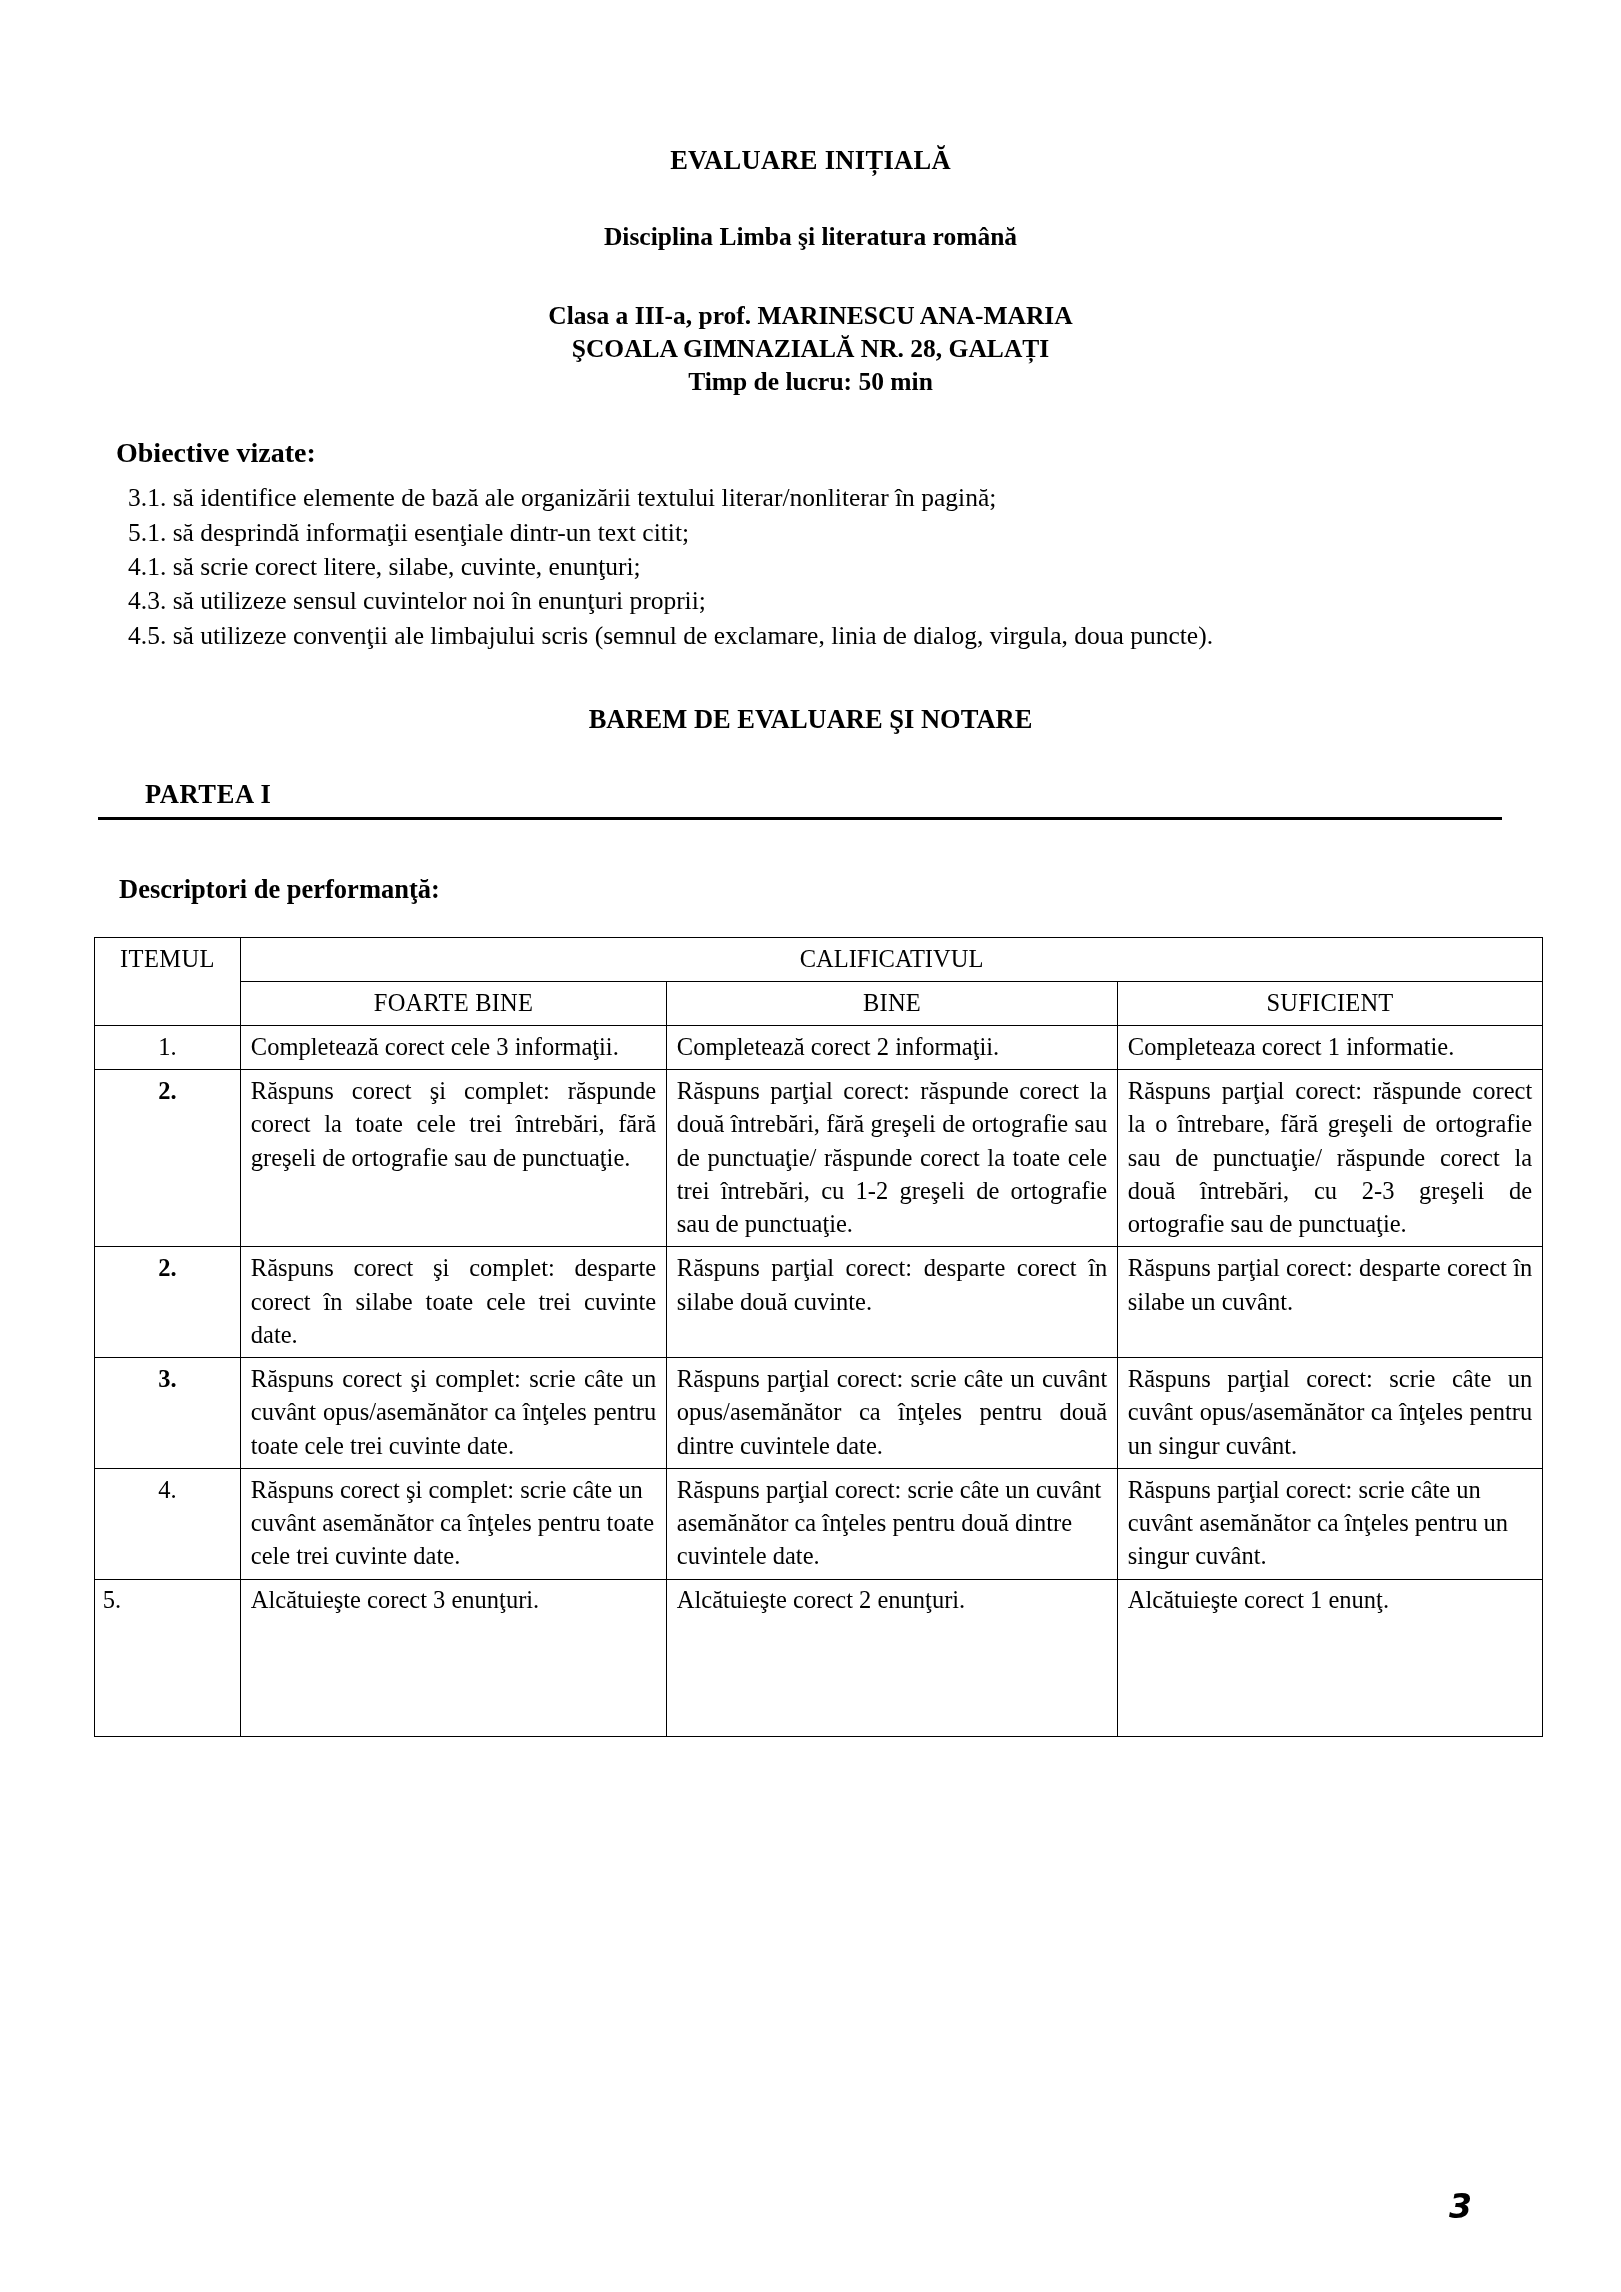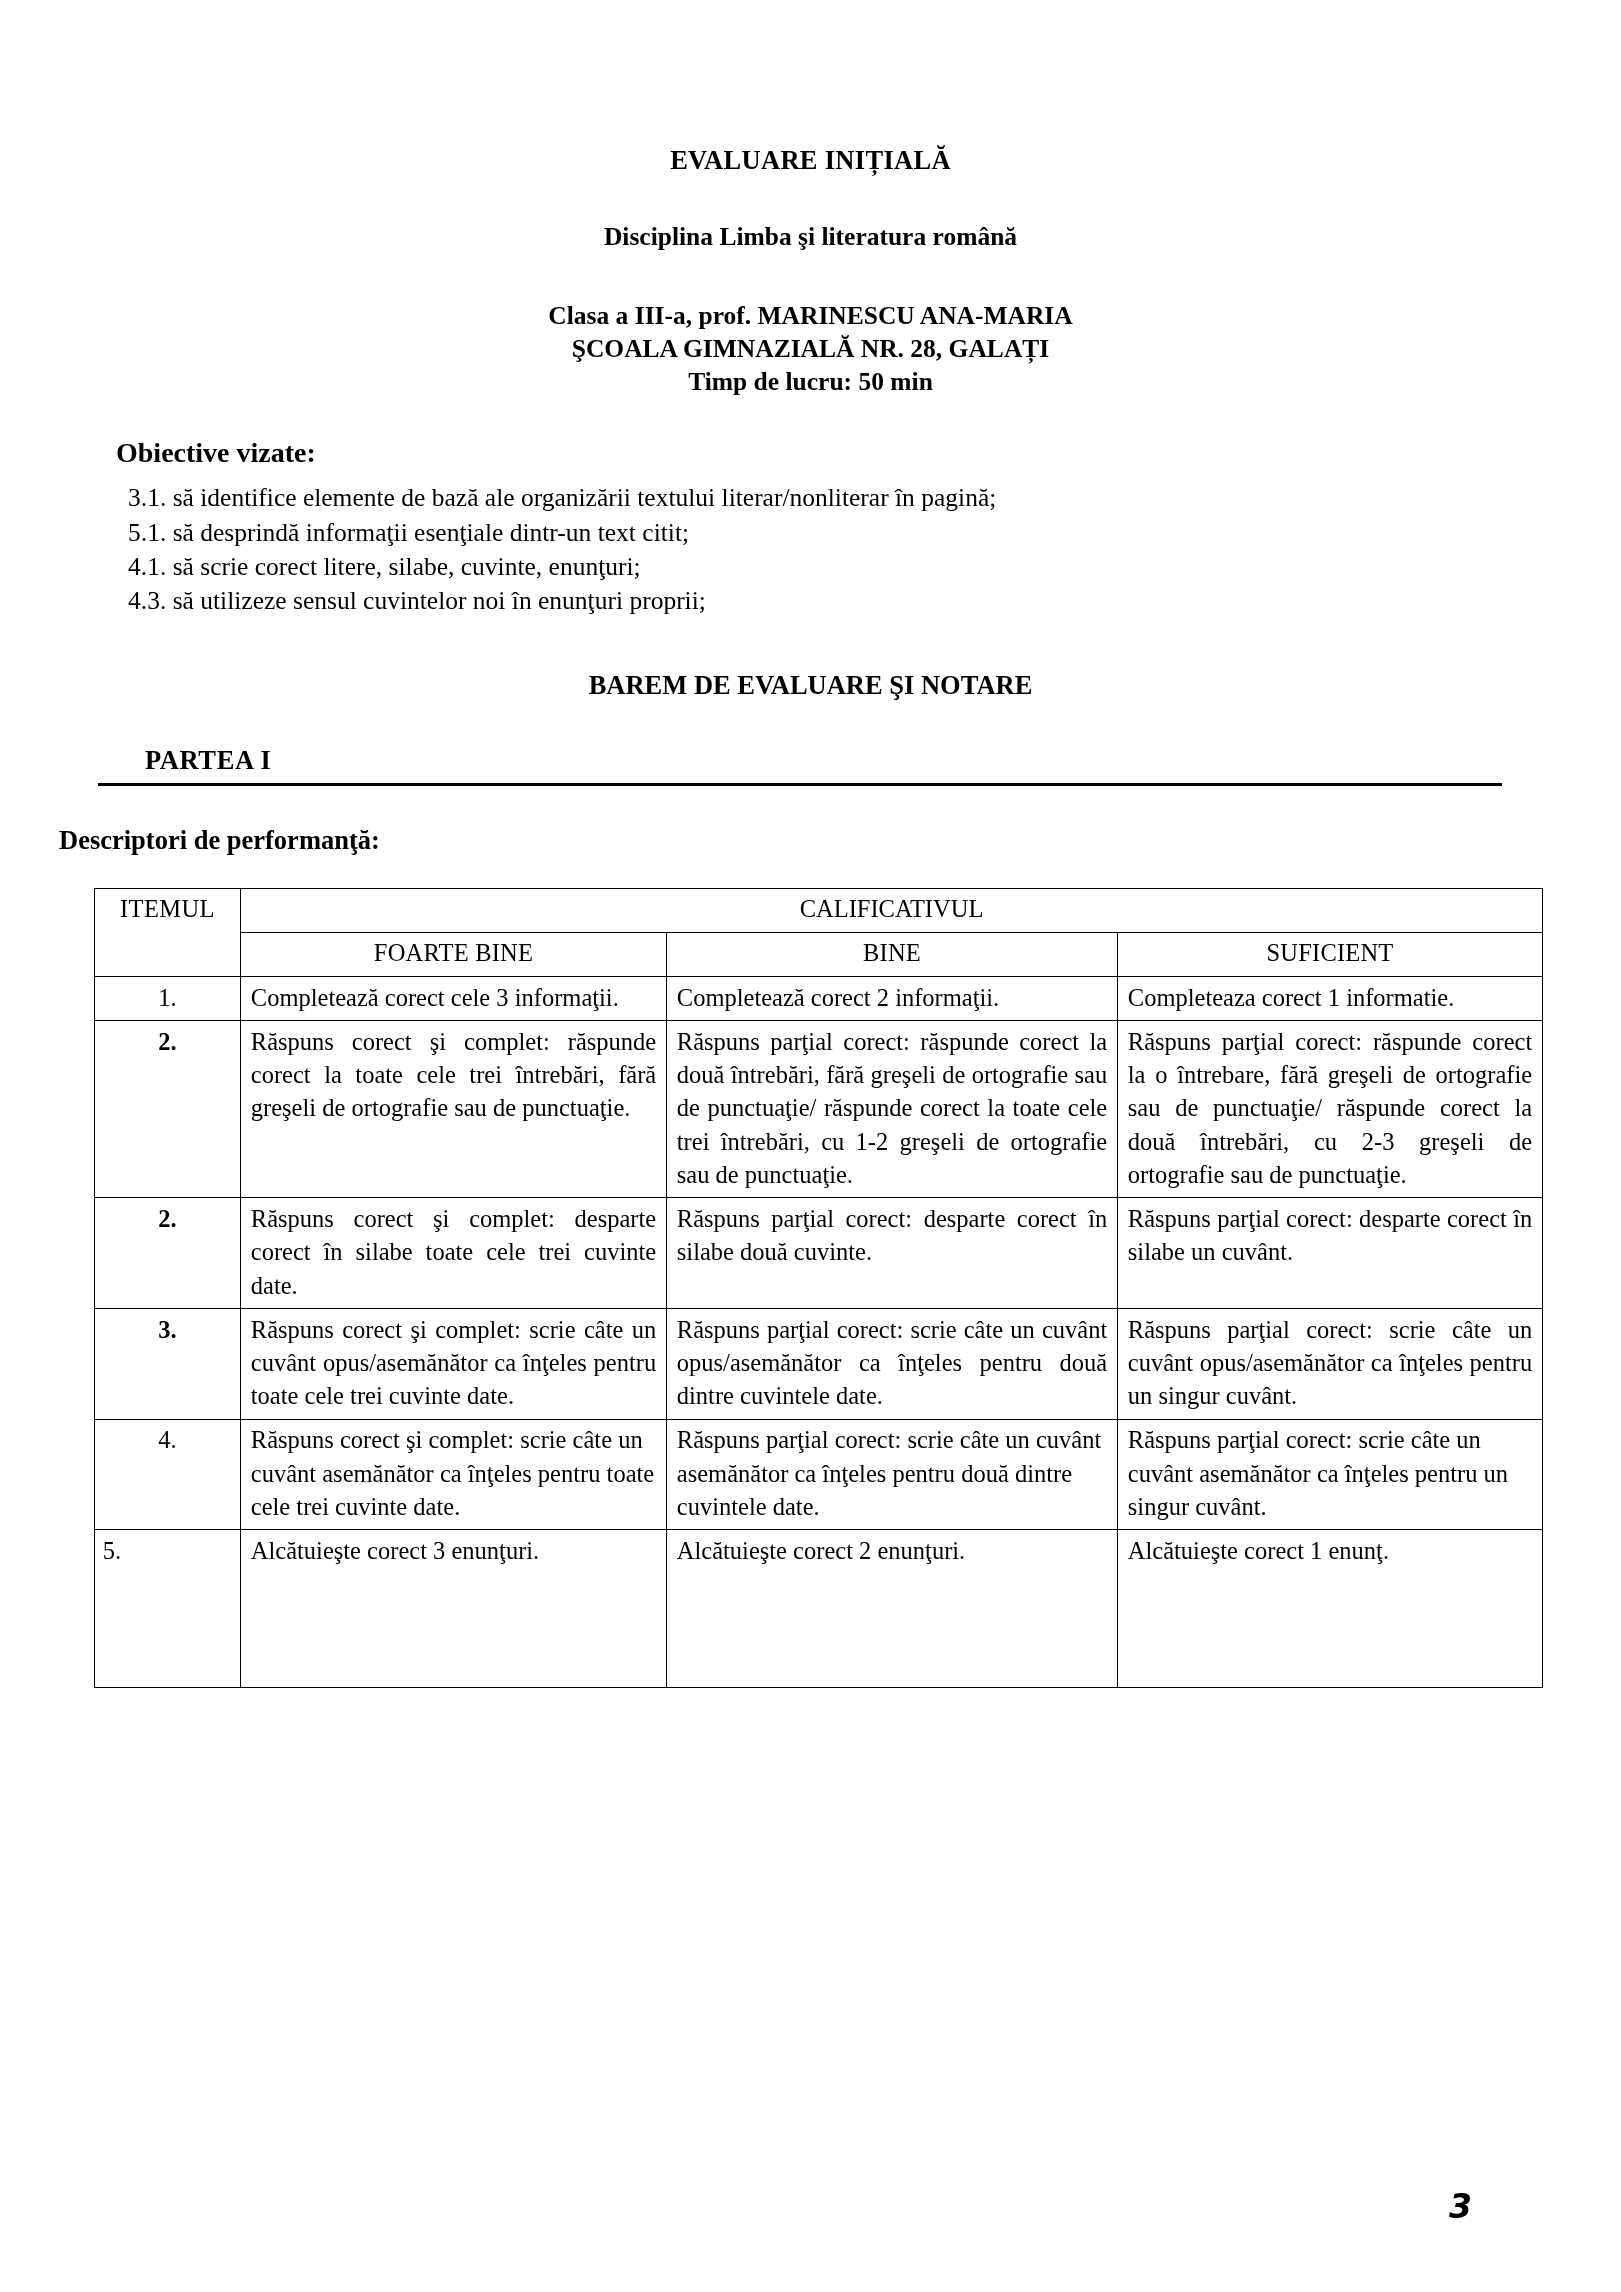--- a/index.html
+++ b/index.html
@@ -99,22 +99,22 @@
   .partea-rule {
     margin-top: 6.9px;
     margin-left: -47px;
     margin-right: 0px;
     border: 0;
     border-top: 3.9px solid #000;
     height: 0;
   }
 
   .descriptori {
-    margin-top: 39px;
-    padding-left: 59px;
+    margin-top: 54px;
+    padding-left: 119px;
     font-size: 26.5px;
     font-weight: bold;
   }
 
   
   .table-wrap {
     margin-top: 32px;
     padding-left: 94px;
     padding-right: 78px;
   }
@@ -195,20 +195,21 @@
     </div>
   </div>
 
   <div class="objectives">
     <div class="objectives-title">Obiective vizate:</div>
     <ul class="objectives-list">
       <li>3.1. să identifice elemente de bază ale organizării textului literar/nonliterar în pagină;</li>
       <li>5.1. să desprindă informaţii esenţiale dintr-un text citit;</li>
       <li>4.1. să scrie corect litere, silabe, cuvinte, enunţuri;</li>
       <li>4.3. să utilizeze sensul cuvintelor noi în enunţuri proprii;</li>
+      <li>4.5. să utilizeze convenţii ale limbajului scris (semnul de exclamare, linia de dialog, virgula, doua puncte).</li>
     </ul>
   </div>
 
   <div class="barem-title">BAREM DE EVALUARE ŞI NOTARE</div>
 
   <div class="partea-wrap">
     <span class="partea-label">PARTEA I</span>
     <hr class="partea-rule">
   </div>
 

